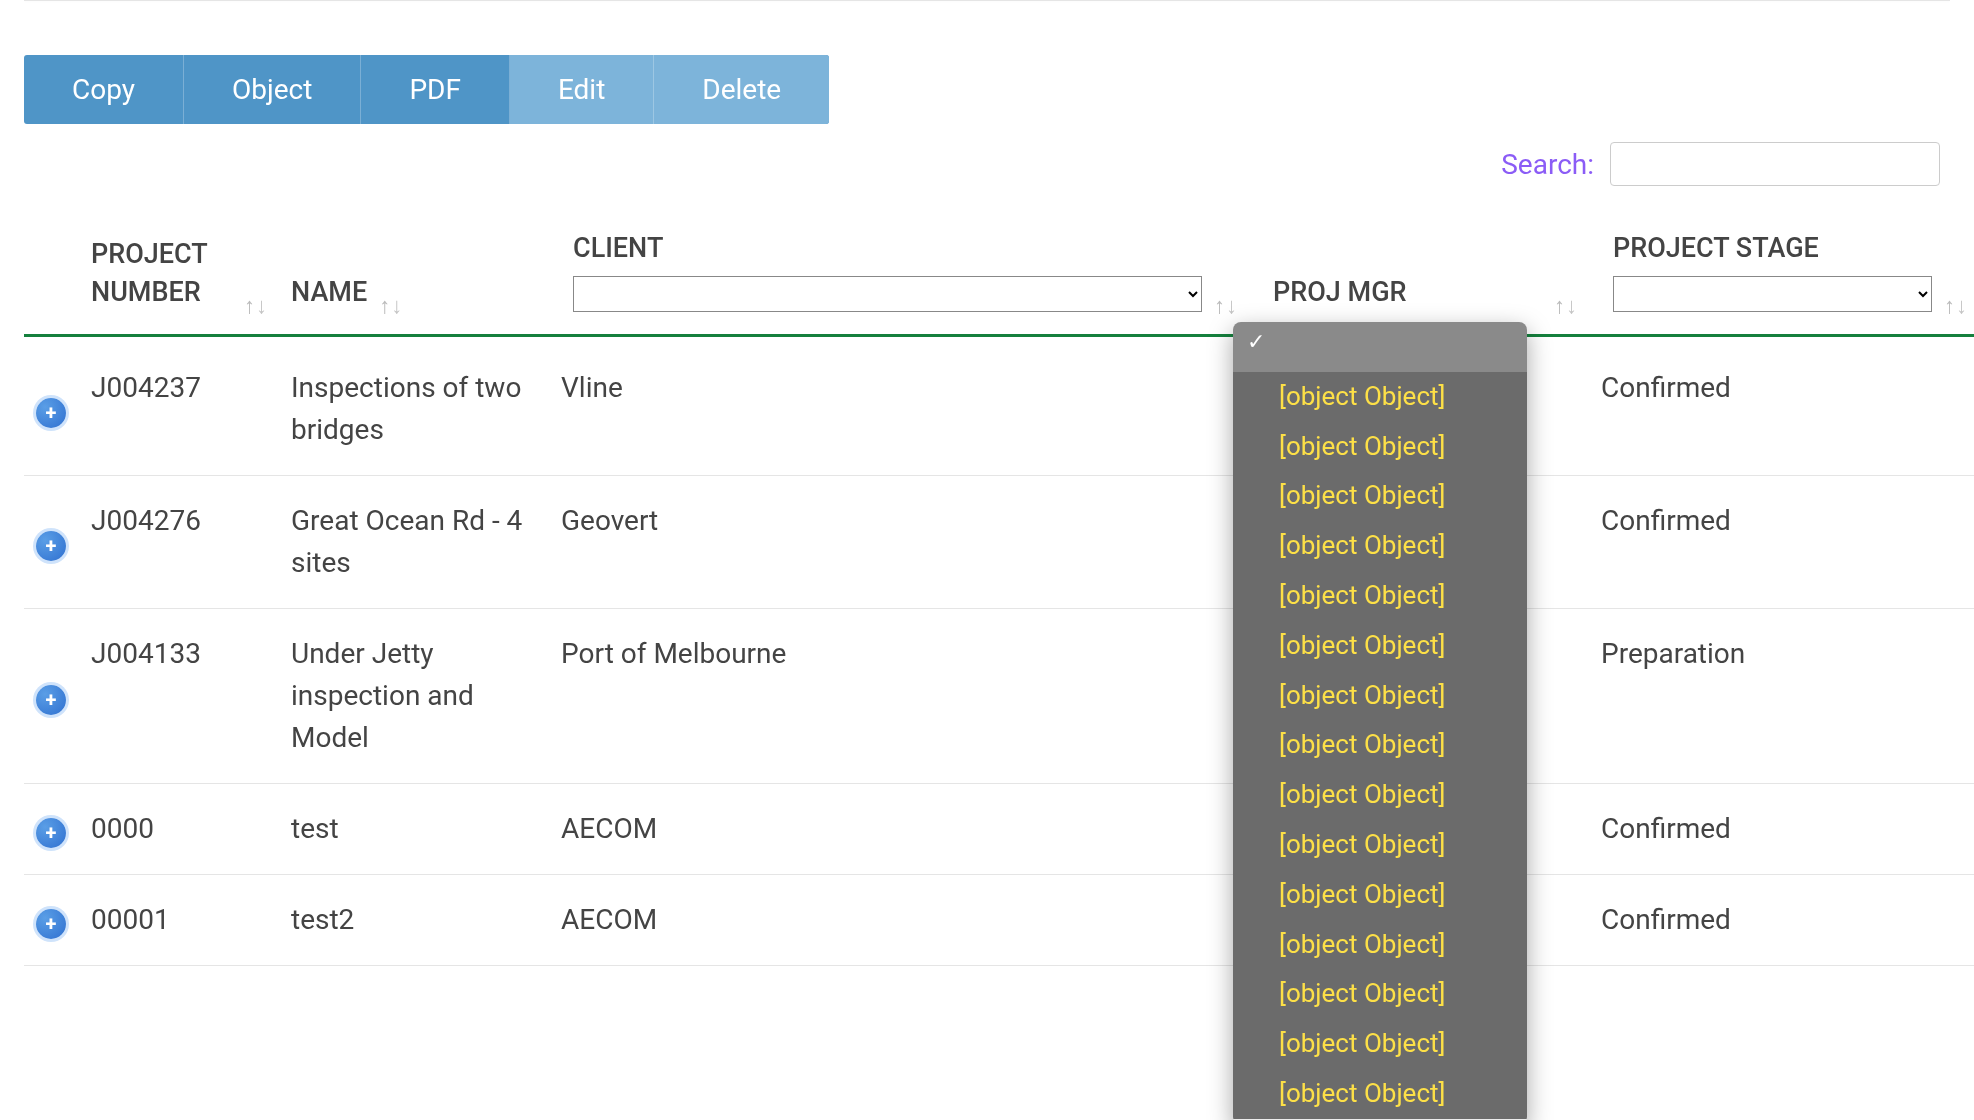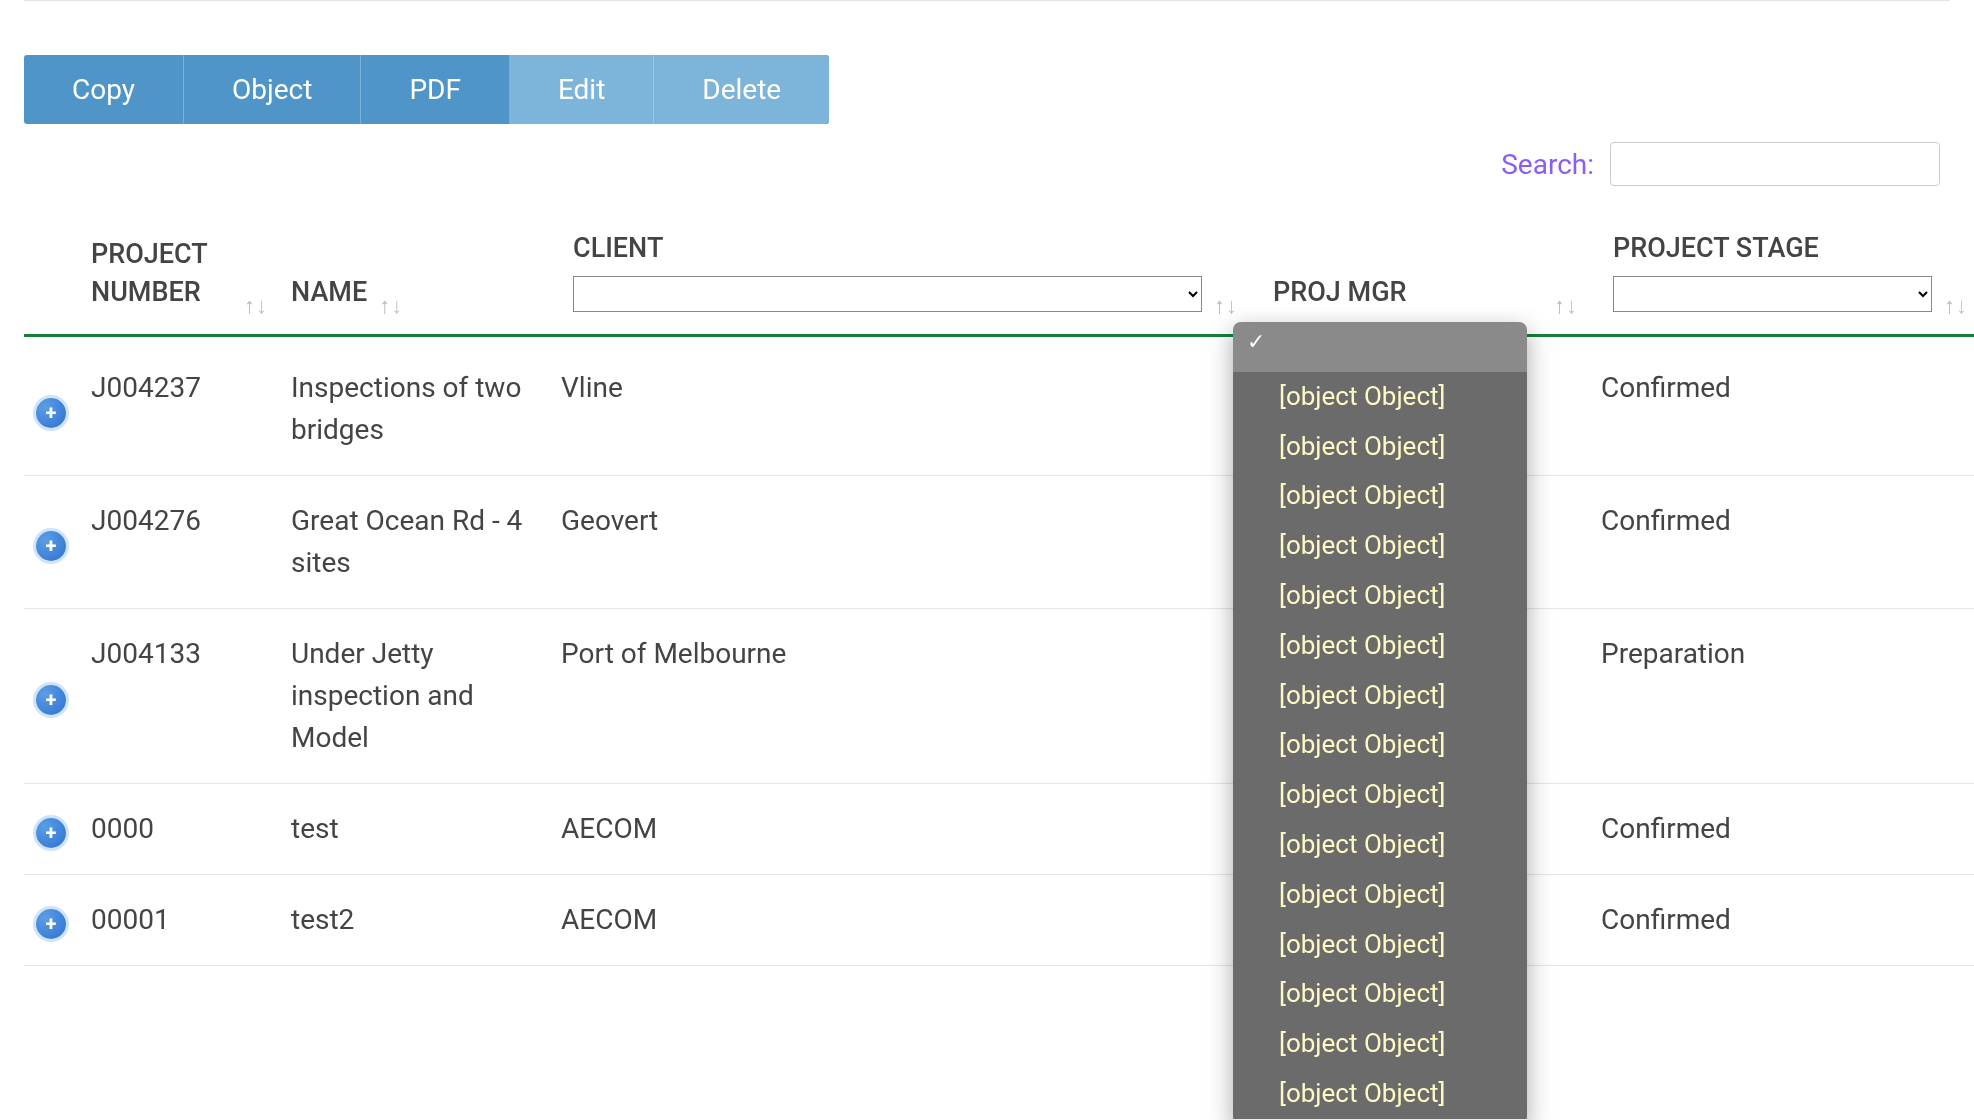--- a/index.html
+++ b/index.html
@@ -171,21 +171,21 @@
     width: 294px;
     background: #ececec;
     border-radius: 8px;
     box-shadow: 0 8px 24px rgba(0,0,0,0.35);
     overflow: hidden;
     z-index: 100;
     padding-bottom: 6px;
   }
   .dropdown-popup .dd-item {
     background: #6b6b6b;
-    color: #fef9c3;
+    color: #fde047;
     font-size: 26px;
     padding: 8px 16px 8px 46px;
     cursor: pointer;
     position: relative;
     line-height: 1.3;
   }
   .dropdown-popup .dd-item.selected {
     background: #8a8a8a;
   }
   .dropdown-popup .dd-item.selected::before {

